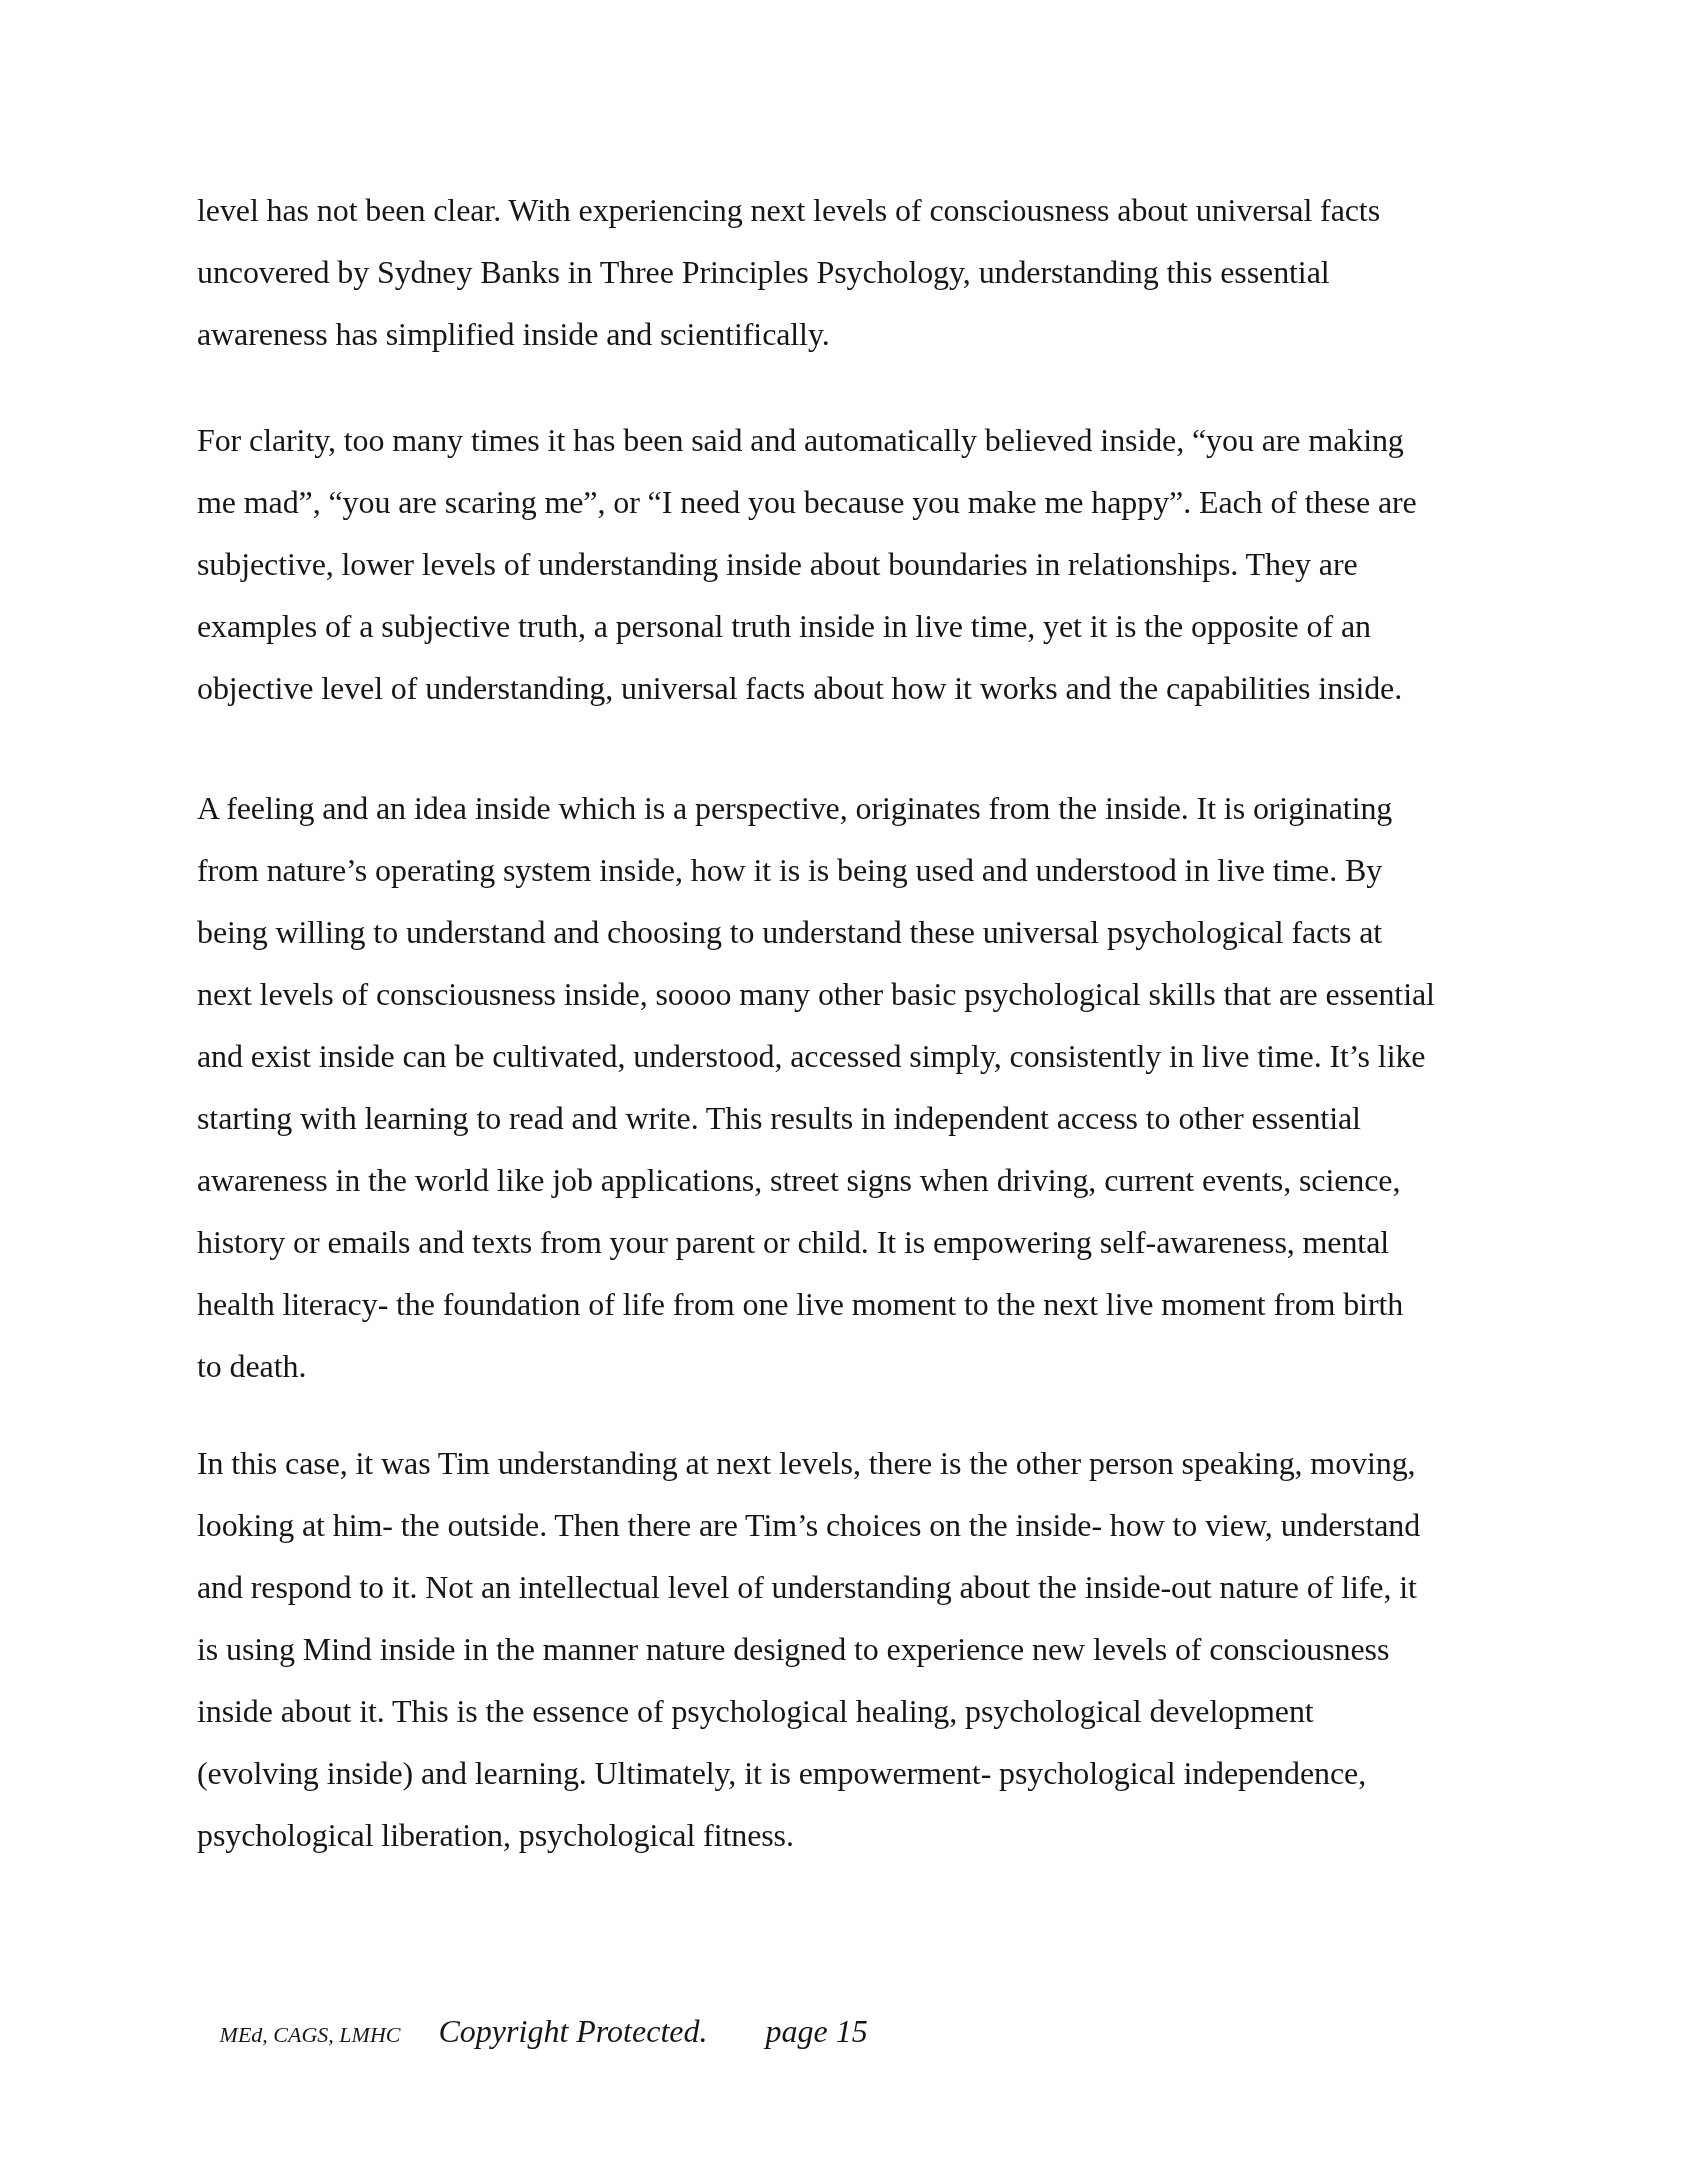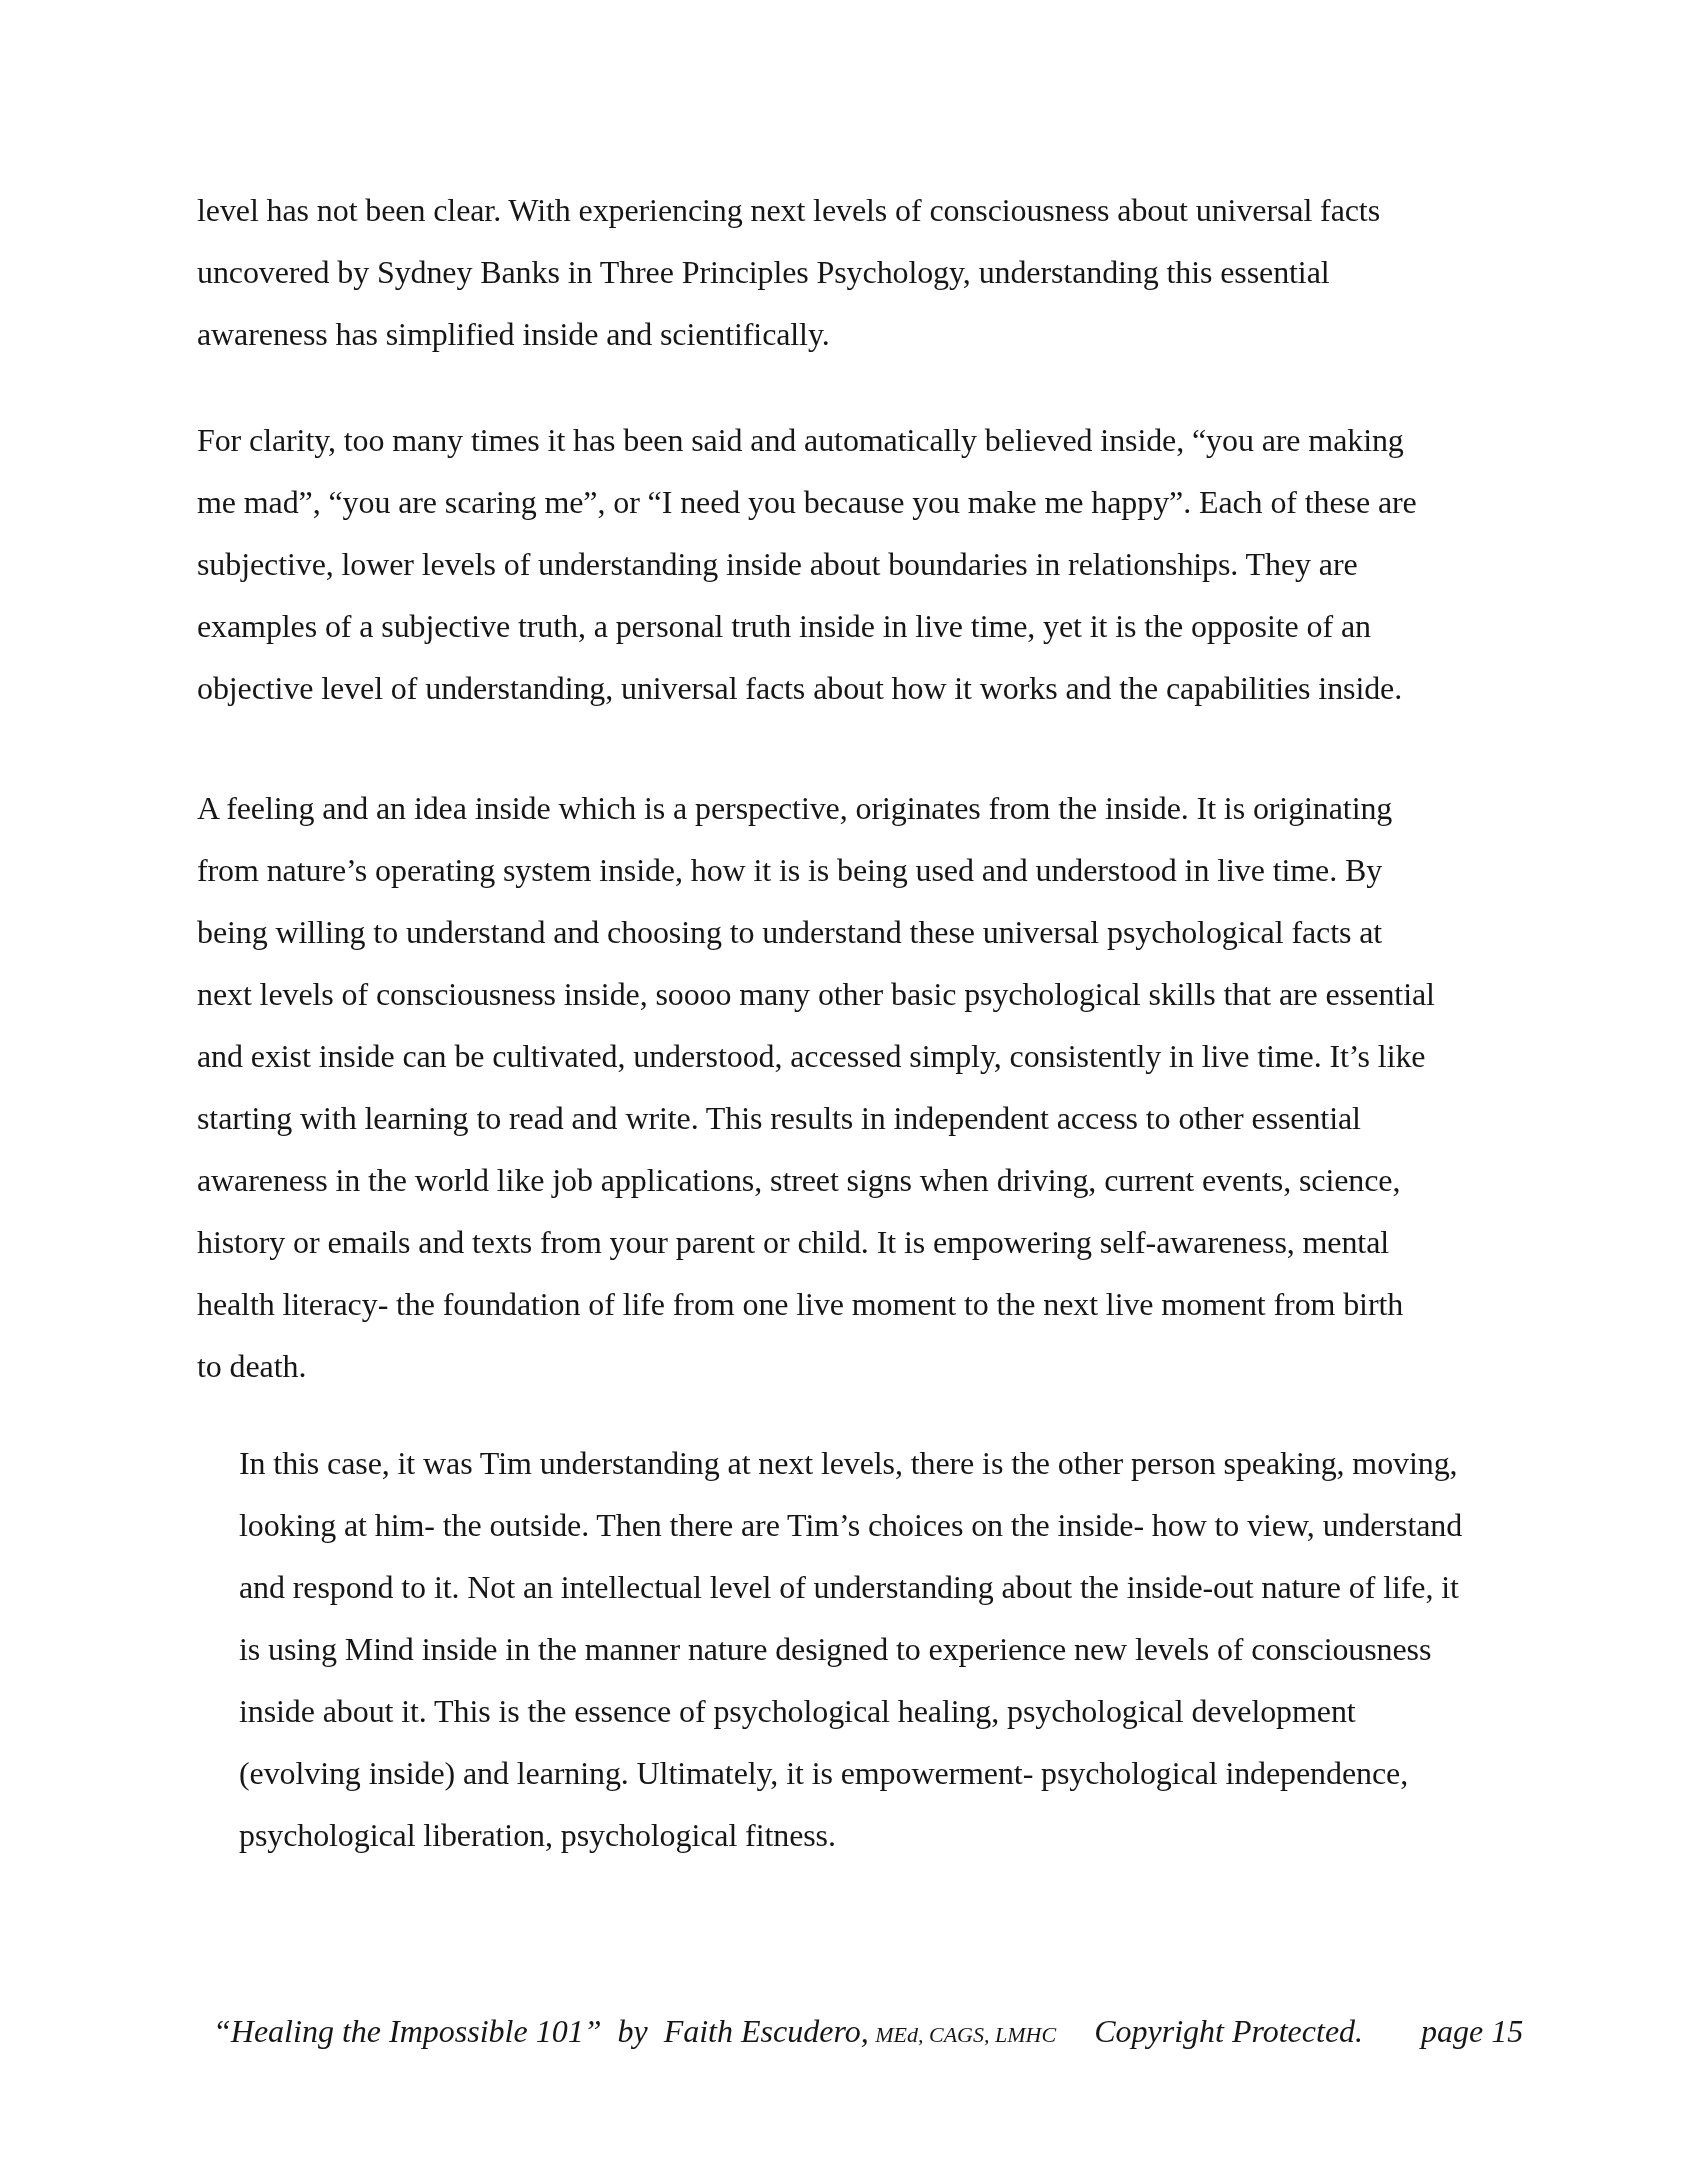--- a/index.html
+++ b/index.html
@@ -27,21 +27,21 @@
     padding: 0;
     white-space: pre;
     font-size: 32px;
     line-height: 62px;
     letter-spacing: -0.1px;
     color: #161616;
   }
   .content p.para-1 { margin-bottom: 44px; }
   .content p.para-2 { margin-bottom: 58px; }
   .content p.para-3 { margin-bottom: 35px; }
-  .content p.para-4 { margin-bottom: 0; margin-left: 42px; }
+  .content p.para-4 { margin-bottom: 0; }
   .footer {
     position: absolute;
     left: 213px;
     top: 2013px;
     display: flex;
     align-items: baseline;
     font-style: italic;
     white-space: pre;
     color: #161616;
   }
@@ -88,20 +88,19 @@
     <p class="para-4">In this case, it was Tim understanding at next levels, there is the other person speaking, moving,
 looking at him- the outside. Then there are Tim’s choices on the inside- how to view, understand
 and respond to it. Not an intellectual level of understanding about the inside-out nature of life, it
 is using Mind inside in the manner nature designed to experience new levels of consciousness
 inside about it. This is the essence of psychological healing, psychological development
 (evolving inside) and learning. Ultimately, it is empowerment- psychological independence,
 psychological liberation, psychological fitness.</p>
   </div>
 
   <div class="footer">
-    <span class="title-author">“Healing the Impossible 101”  by  Faith Escudero,</span>
     <span class="credentials">MEd, CAGS, LMHC</span>
     <span class="copyright">Copyright Protected.</span>
     <span class="page-number">page 15</span>
   </div>
 
 </div>
 
 
 </body></html>

